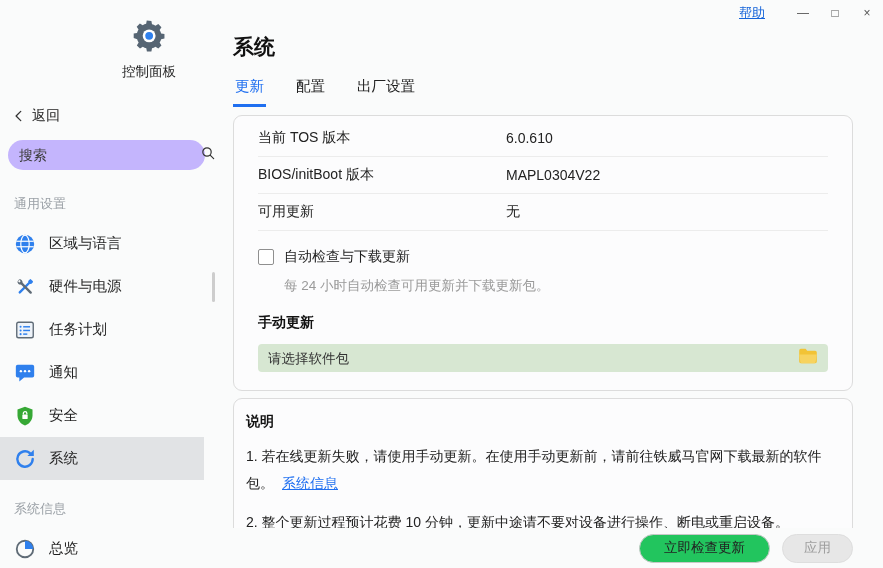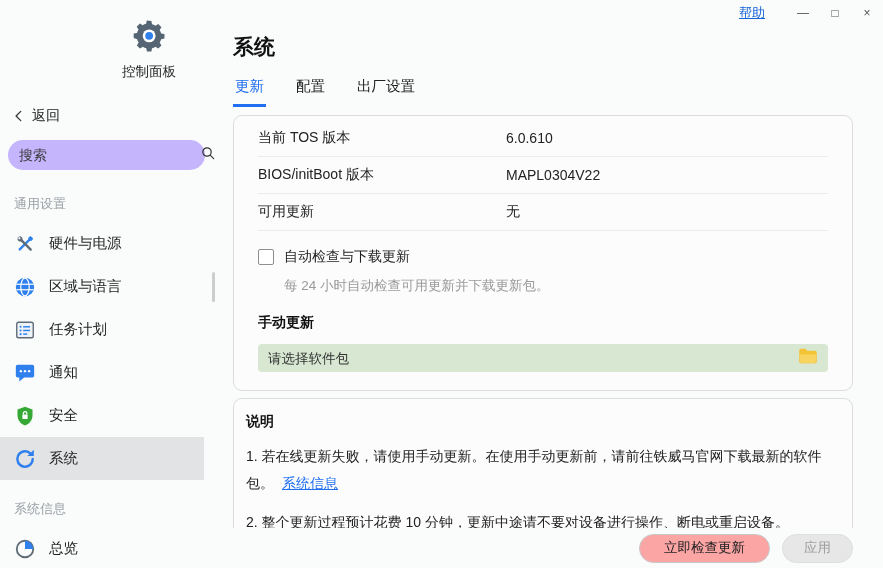--- a/index.html
+++ b/index.html
@@ -56,21 +56,21 @@
   .folder-btn { display:flex; align-items:center; cursor:pointer; padding-left:8px; }
 
   .panel-notes { top:398px; height:152px; padding:14px 12px; overflow:hidden; }
   .notes-title { font-size:14px; font-weight:bold; color:#111; }
   .note { margin-top:12px; font-size:14px; line-height:27px; color:#222; }
   .note-link { color:#1f6ff0; text-decoration:underline; margin-left:8px; cursor:pointer; }
 
   
   .footer { position:absolute; left:218px; right:0; bottom:0; height:40px; background:#fafbfb; display:flex; align-items:center; justify-content:flex-end; gap:12px; padding-right:30px; z-index:20; }
   .btn { height:29px; border-radius:15px; font-size:13.5px; font-family:"Liberation Sans",sans-serif; cursor:pointer; }
-  .btn-check { padding:0 24px; border:1px solid #c8c8c8; background:#fca5a5; color:#222; }
+  .btn-check { padding:0 24px; border:1px solid #c8c8c8; background:#22c55e; color:#222; }
   .btn-apply { padding:0 21px; border:1px solid #dedede; background:#e7e7e7; color:#9e9e9e; }
 </style>
 </head>
 <body>
 
 <div class="titlebar">
   <span class="help-link">帮助</span>
   <span class="winbtn">—</span>
   <span class="winbtn">□</span>
   <span class="winbtn">×</span>
@@ -107,44 +107,44 @@
         </svg>
     </span>
   </div>
 
   <nav class="nav">
     <div class="section-label">通用设置</div>
 
     <div class="nav-item">
       <span>
         <svg viewBox="0 0 24 24" width="22" height="22">
+          <circle cx="12" cy="12" r="10" fill="#2f80ed"></circle>
+          <ellipse cx="12" cy="12" rx="4.6" ry="9.6" fill="none" stroke="#fff" stroke-width="1.3"></ellipse>
+          <line x1="2.6" y1="9" x2="21.4" y2="9" stroke="#fff" stroke-width="1.3"></line>
+          <line x1="2.6" y1="15" x2="21.4" y2="15" stroke="#fff" stroke-width="1.3"></line>
+        </svg>
+      </span>
+      <span>区域与语言</span>
+    </div>
+
+    <div class="nav-item">
+      <span>
+        <svg viewBox="0 0 24 24" width="22" height="22">
           <g transform="rotate(45 12 12)">
               <rect x="10.8" y="2.5" width="2.6" height="19" rx="1.3" fill="#2f80ed"></rect>
               <rect x="9.8" y="1.5" width="4.6" height="4" rx="1" fill="#2f80ed"></rect>
             </g>
           <g transform="rotate(-45 12 12)">
               <rect x="10.8" y="3" width="2.6" height="19" rx="1.3" fill="#5f6b76"></rect>
               <circle cx="12.1" cy="4.2" r="2.7" fill="#5f6b76"></circle>
               <circle cx="12.1" cy="3.2" r="1.2" fill="#fafbfb"></circle>
             </g>
         </svg>
       </span>
       <span>硬件与电源</span>
-    </div>
-
-    <div class="nav-item">
-      <span>
-        <svg viewBox="0 0 24 24" width="22" height="22">
-          <circle cx="12" cy="12" r="10" fill="#2f80ed"></circle>
-          <ellipse cx="12" cy="12" rx="4.6" ry="9.6" fill="none" stroke="#fff" stroke-width="1.3"></ellipse>
-          <line x1="2.6" y1="9" x2="21.4" y2="9" stroke="#fff" stroke-width="1.3"></line>
-          <line x1="2.6" y1="15" x2="21.4" y2="15" stroke="#fff" stroke-width="1.3"></line>
-        </svg>
-      </span>
-      <span>区域与语言</span>
     </div>
 
     <div class="nav-item">
       <span>
         <svg viewBox="0 0 24 24" width="22" height="22">
           <rect x="3" y="3.5" width="18" height="17" rx="2" fill="#eef3f9" stroke="#5f6b76" stroke-width="1.5"></rect>
           <circle cx="7.2" cy="8.5" r="1.1" fill="#2f80ed"></circle>
             <line x1="10" y1="8.5" x2="17.5" y2="8.5" stroke="#2f80ed" stroke-width="1.6"></line>
           <circle cx="7.2" cy="12.5" r="1.1" fill="#2f80ed"></circle>
             <line x1="10" y1="12.5" x2="17.5" y2="12.5" stroke="#2f80ed" stroke-width="1.6"></line>

